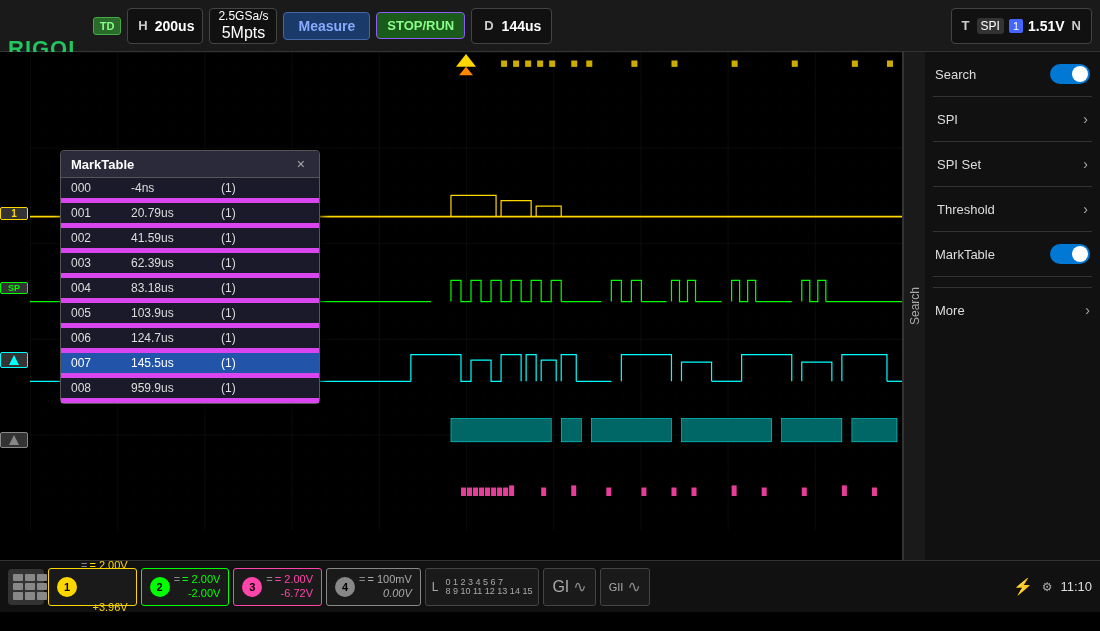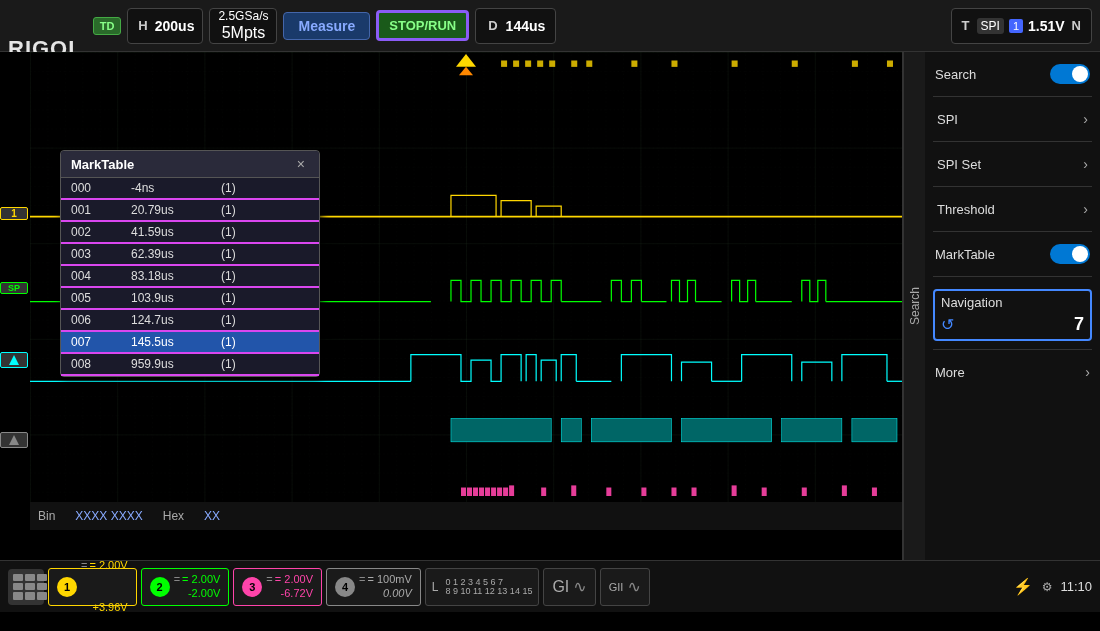--- a/index.html
+++ b/index.html
@@ -18,21 +18,21 @@
       align-items: center;
       background: #1a1a1a;
       height: 52px;
       padding: 0 8px;
       gap: 6px;
       border-bottom: 1px solid #333;
     }
     .rigol-logo {
       font-size: 22px;
       font-weight: bold;
-      color: #e5e5e5;
+      color: #22c55e;
       letter-spacing: 1px;
       margin-right: 4px;
       margin-top: 46px;
     }
     .top-badge {
       background: #2a6a2a;
       color: #88ff88;
       border: 1px solid #44aa44;
       border-radius: 3px;
       padding: 2px 6px;
@@ -74,21 +74,21 @@
       border: 1px solid #4466aa;
       border-radius: 4px;
       padding: 5px 14px;
       font-size: 14px;
       font-weight: bold;
       cursor: pointer;
     }
     .stoprun-btn {
       background: #1a5a1a;
       color: #88ff88;
-      border: 3px solid #8b5cf6;
+      border: 1px solid #8b5cf6;
       border-radius: 4px;
       padding: 5px 10px;
       font-size: 13px;
       font-weight: bold;
       cursor: pointer;
     }
     .top-d-section {
       display: flex;
       align-items: center;
       background: #111;
@@ -315,21 +315,21 @@
       border-bottom: 1px solid #444;
     }
     .col-header {
       color: #aaa;
       font-size: 12px;
     }
     .marktable-row {
       display: grid;
       grid-template-columns: 60px 90px 80px;
       padding: 3px 10px;
-      border-bottom: 2px solid #d946ef;
+      border-bottom: 5px solid #d946ef;
     }
     .marktable-row.selected {
       background: #2255aa;
     }
     .cell {
       color: #ddd;
       font-size: 12px;
     }
     .cell.selected-cell {
       color: #fff;
@@ -614,26 +614,20 @@
           <rect x="840" y="410" width="5" height="8"></rect>
         </g>
 
         <line x1="0" y1="495" x2="380" y2="495" stroke="#FF44AA" stroke-width="2"></line>
         <line x1="440" y1="495" x2="870" y2="495" stroke="#FF44AA" stroke-width="2"></line>
         <rect x="380" y="488" width="60" height="14" fill="#FF0066"></rect>
         <rect x="820" y="488" width="50" height="14" fill="#FF0066"></rect>
       </svg>
     </div>
 
-    <div class="decode-bar">
-      <span class="decode-label">Bin</span>
-      <span class="decode-value">XXXX XXXX</span>
-      <span class="decode-label">Hex</span>
-      <span class="decode-value2">XX</span>
-    </div>
 
   </div>
 
   <div class="right-panel">
     <div class="search-vertical-label">Search</div>
     <div class="right-content">
 
       <div class="rp-row">
         <span class="rp-label">Search</span>
         <div class="toggle-switch"></div>
@@ -661,29 +655,20 @@
 
       <div class="rp-divider"></div>
 
       <div class="rp-row">
         <span class="rp-label">MarkTable</span>
         <div class="toggle-switch"></div>
       </div>
 
       <div class="rp-divider"></div>
 
-      <div class="navigation-box">
-        <div class="navigation-header">
-          <span class="rp-label">Navigation</span>
-        </div>
-        <div style="display:flex;align-items:center;gap:8px;">
-          <span class="nav-icon">↺</span>
-          <span class="nav-num">7</span>
-        </div>
-      </div>
 
       <div class="rp-divider"></div>
 
       <div class="more-row">
         <span class="rp-label">More</span>
         <span class="arrow-right">›</span>
       </div>
 
     </div>
   </div>

